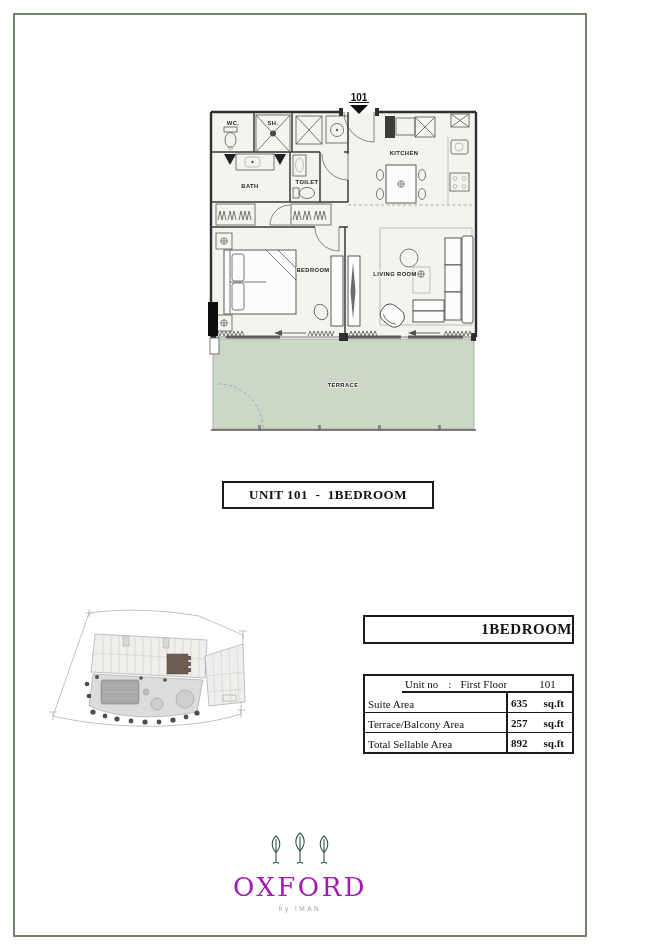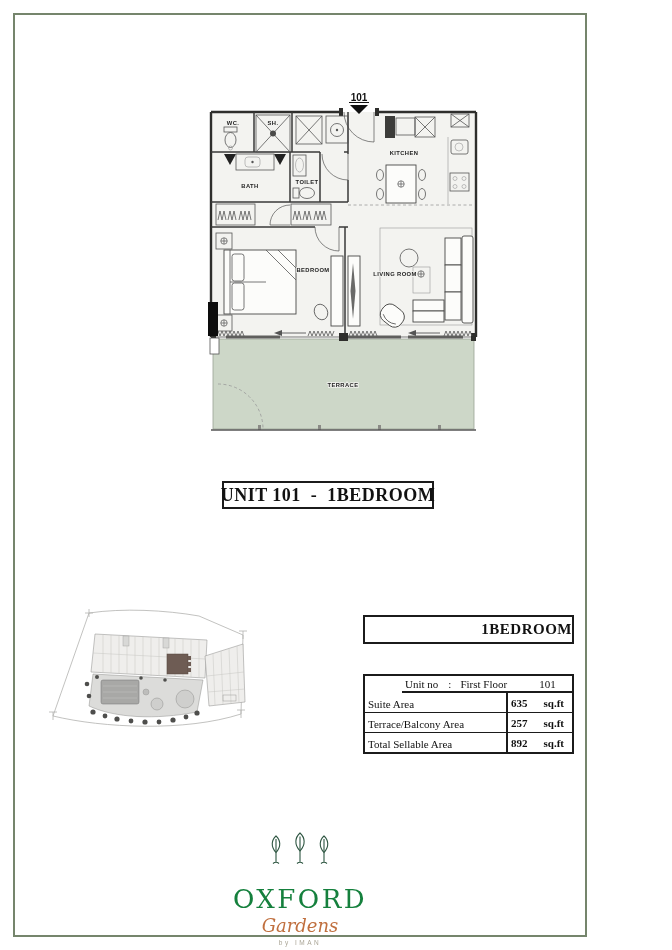--- a/index.html
+++ b/index.html
@@ -6,42 +6,42 @@
   .page{position:relative;width:600px;height:950px;background:#ffffff;overflow:hidden;
         font-family:"Liberation Serif",serif;}
   .frame{position:absolute;left:13px;top:13px;right:13px;bottom:13px;
          border:2px solid #75856c;pointer-events:none;}
 
   .plan{position:absolute;left:208px;top:88px;}
   .keyplan{position:absolute;left:45px;top:600px;}
 
   .unit-title-box{position:absolute;left:222px;top:481px;width:208px;height:24px;
     border:2px solid #1b1b1b;display:flex;align-items:center;justify-content:center;}
-  .unit-title-box span{font-weight:bold;font-size:18px;letter-spacing:0.5px;white-space:pre;color:#111;}
+  .unit-title-box span{font-weight:bold;font-size:13px;letter-spacing:0.5px;white-space:pre;color:#111;}
 
   .type-box{position:absolute;left:363px;top:615px;width:207px;height:25px;
     border:2px solid #1b1b1b;display:flex;align-items:center;justify-content:flex-end;}
   .type-box span{font-weight:bold;font-size:15px;letter-spacing:0.5px;color:#111;}
 
   .area-table{position:absolute;left:363px;top:674px;width:207px;border:2px solid #1b1b1b;
     font-size:11px;color:#111;background:#fff;}
   .tr{display:flex;}
   .tr.th{border-bottom:2px solid #1b1b1b;height:15px;align-items:center;padding:0 0 0 3px;margin-left:37px;}
   .tr.th .colon{margin:0 9px 0 10px;}
   .tr.th .hnum{margin-left:32px;}
   .tr.row{height:19px;border-bottom:1.5px solid #1b1b1b;}
   .tr.row:last-child{border-bottom:none;}
   .td.lbl{width:136px;border-right:2px solid #1b1b1b;display:flex;align-items:flex-end;
           padding:0 2px 2px 3px;}
   .td.val{flex:1;display:flex;align-items:center;justify-content:space-between;
           padding:0 8px 0 3px;font-weight:bold;}
 
   .logo{position:absolute;left:0;right:0;top:830px;text-align:center;}
   .logo-name{font-family:"DejaVu Serif",serif;font-size:26px;letter-spacing:2.5px;
-             color:#15803d;margin-top:12px;}
+             color:#a21caf;margin-top:0;}
   .logo-sub{font-family:"DejaVu Serif",serif;font-style:italic;font-size:18px;
             color:#c06f3e;margin-top:1px;}
   .logo-by{font-family:"Liberation Sans",sans-serif;font-size:6.5px;letter-spacing:2.5px;
            color:#aaa596;margin-top:3px;}
 
   
   .wall{stroke:#2e2e2c;stroke-width:2.4;fill:none;}
   .iwall{stroke:#3a3a38;stroke-width:1.5;fill:none;}
   .thin{stroke:#555;stroke-width:0.8;fill:none;}
   .lite{stroke:#999;stroke-width:0.6;fill:none;}
@@ -330,16 +330,15 @@
       <g fill="none" stroke="#2d5541" stroke-width="1.1">
         <path d="M18,6 C22.5,10 23.5,16.5 18,22.5 C12.5,16.5 13.5,10 18,6 Z"></path>
         <path d="M18,9 V22.5 M18,22.5 V32 M15,33.5 Q18,31 21,33.5"></path>
         <path d="M42,3 C47,7.5 48,14.5 42,21 C36,14.5 37,7.5 42,3 Z"></path>
         <path d="M42,6.5 V21 M42,21 V32 M39,33.5 Q42,31 45,33.5"></path>
         <path d="M66,6 C70.5,10 71.5,16.5 66,22.5 C60.5,16.5 61.5,10 66,6 Z"></path>
         <path d="M66,9 V22.5 M66,22.5 V32 M63,33.5 Q66,31 69,33.5"></path>
       </g>
     </svg>
     <div class="logo-name">OXFORD</div>
-    <div class="logo-sub">Gardens</div>
     <div class="logo-by">by IMAN</div>
   </div>
 </div>
 
 </body></html>

